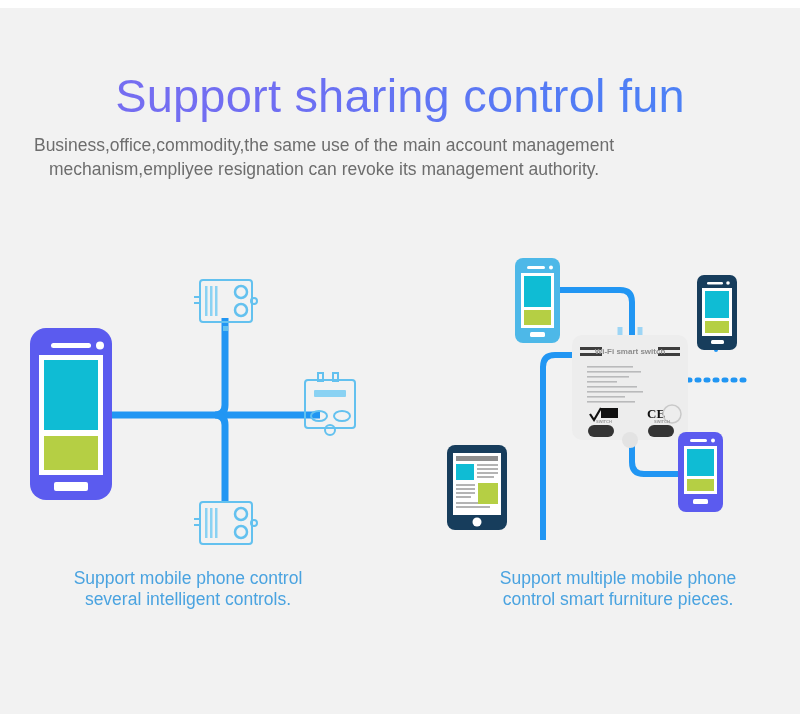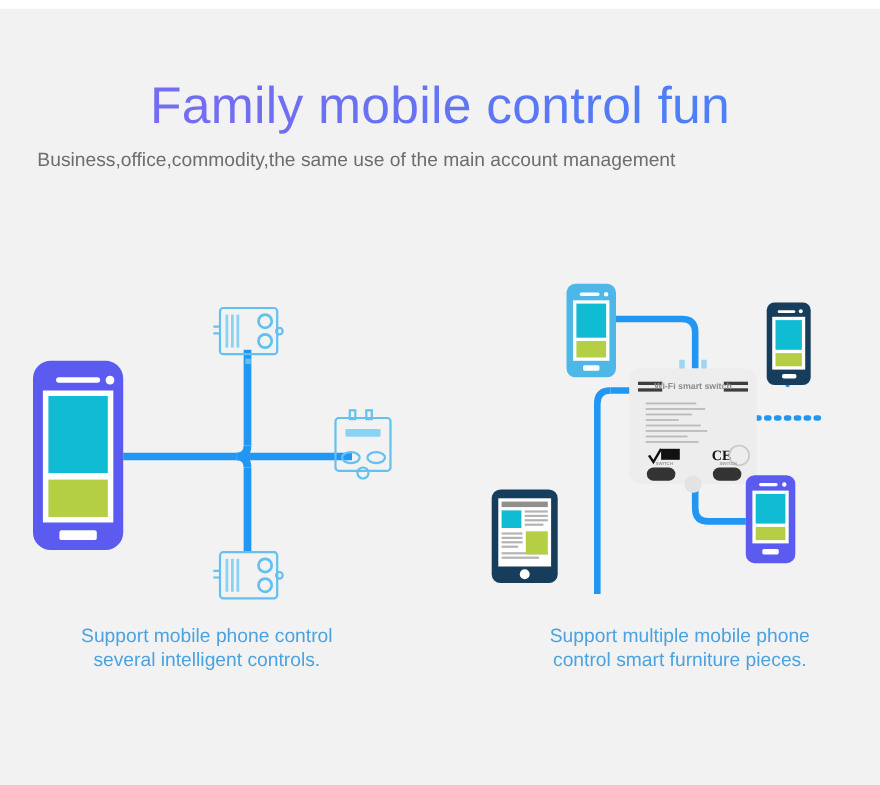--- a/index.html
+++ b/index.html
@@ -49,24 +49,25 @@
 
   svg { display:block; overflow:visible; }
 
   .tiny-line { fill:#b9babb; }
 </style>
 </head>
 <body>
 
 <div class="top-strip"></div>
 
-<h1 class="page-title">Family mobile control fun</h1>
+<h1 class="page-title">Support sharing control fun</h1>
 
 <div class="subtitle">
   <div>Business,office,commodity,the same use of the main account management</div>
+  <div>mechanism,empliyee resignation can revoke its management authority.</div>
 </div>
 
 <div class="panel" id="panel-left">
   <svg width="380" height="310" viewBox="0 0 380 310">
 
     <g fill="none" stroke="#2196f3" stroke-width="7">
       <path d="M92 175 H195"></path>
       <path d="M205 165 V78"></path>
       <path d="M205 185 V262"></path>
       <path d="M195 175 q10 0 10 -10"></path>

